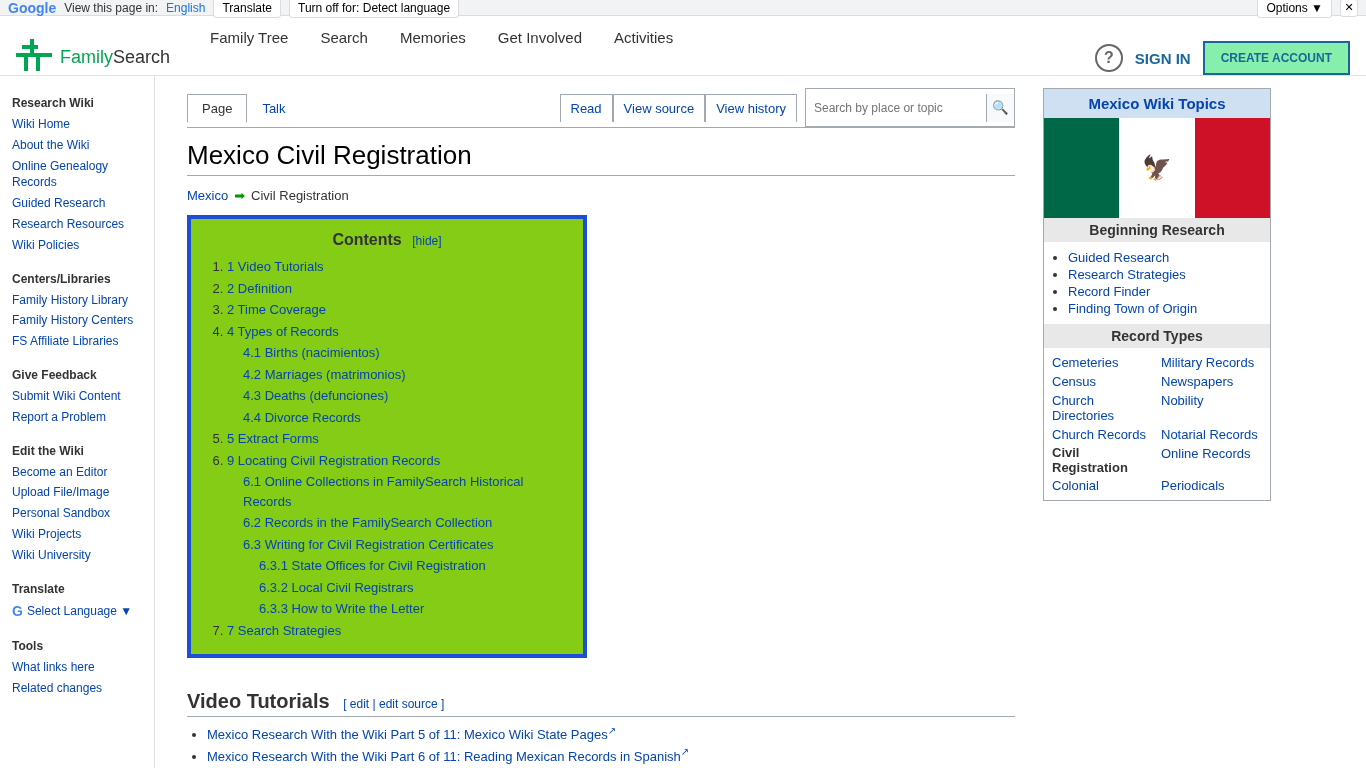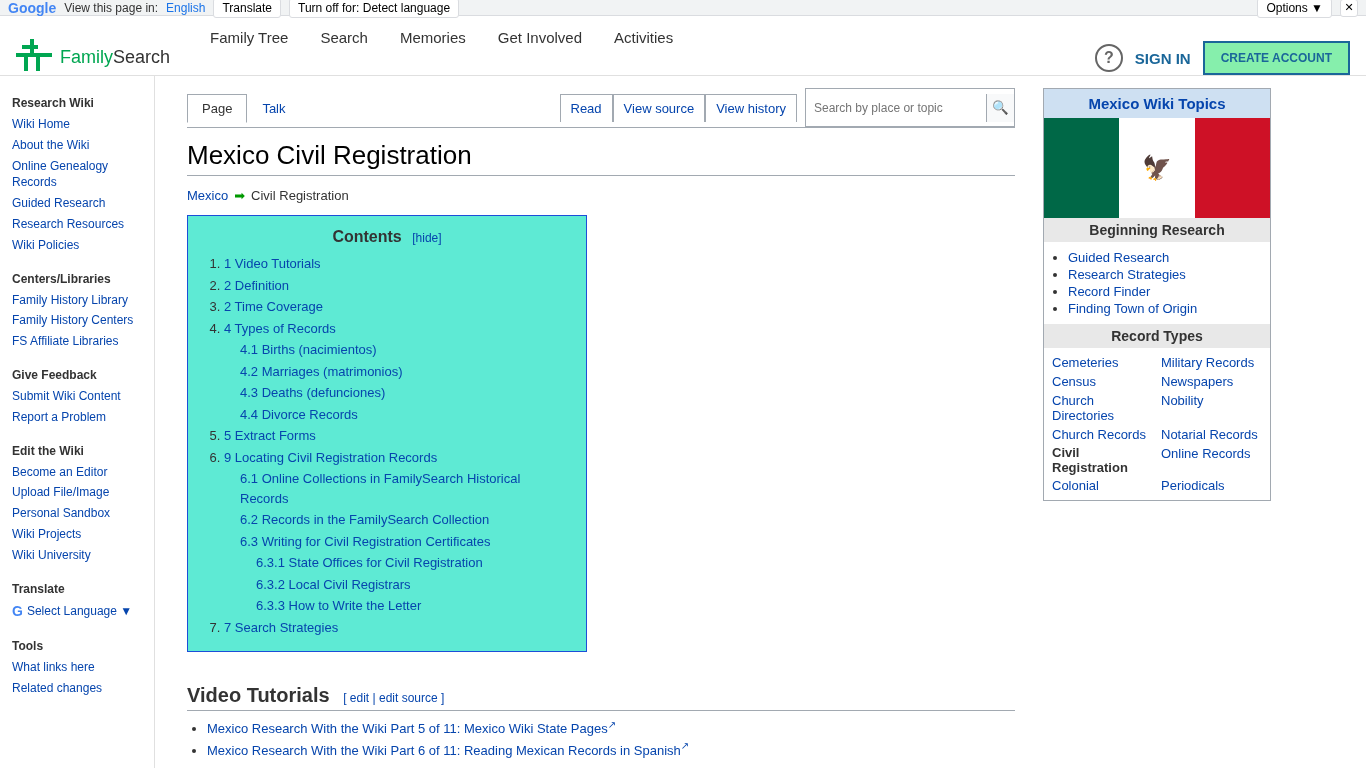--- a/index.html
+++ b/index.html
@@ -229,22 +229,22 @@
       margin-bottom: 12px;
       display: flex;
       align-items: center;
       gap: 6px;
     }
     .breadcrumb a { color: #0645ad; text-decoration: none; }
     .breadcrumb-arrow { color: #009900; }
 
     
     .toc {
-      border: 1px solid #1d4ed8;
-      background: #5eead4;
+      border: 4px solid #1d4ed8;
+      background: #84cc16;
       padding: 12px 16px;
       display: inline-block;
       min-width: 260px;
       max-width: 400px;
       margin-bottom: 16px;
     }
     .toc-title {
       text-align: center;
       font-size: 16px;
       font-weight: bold;

